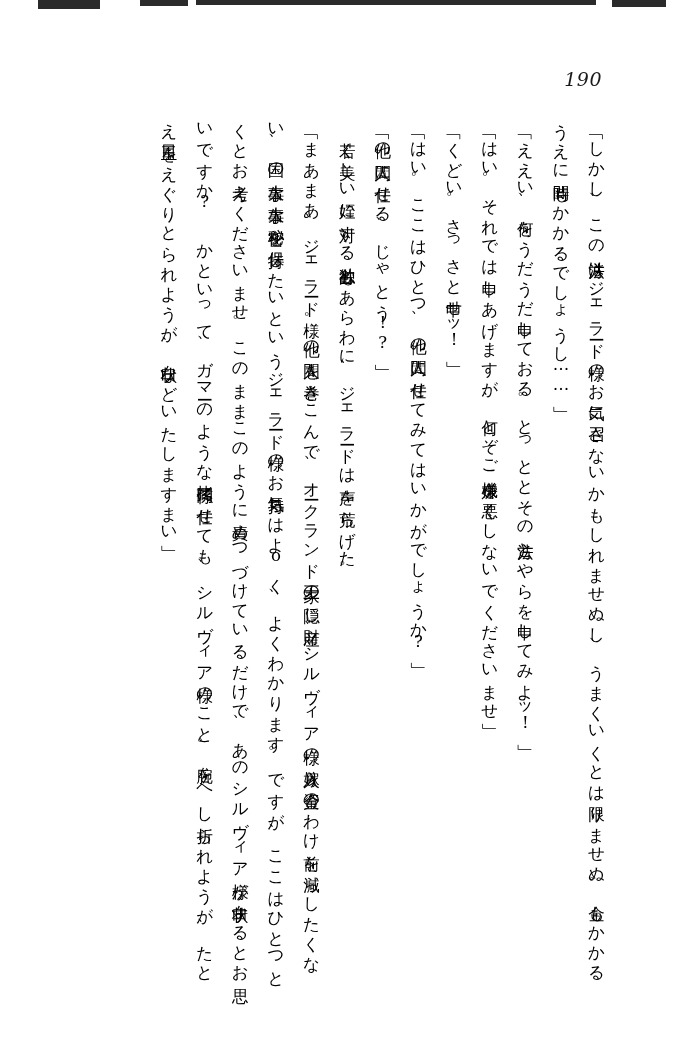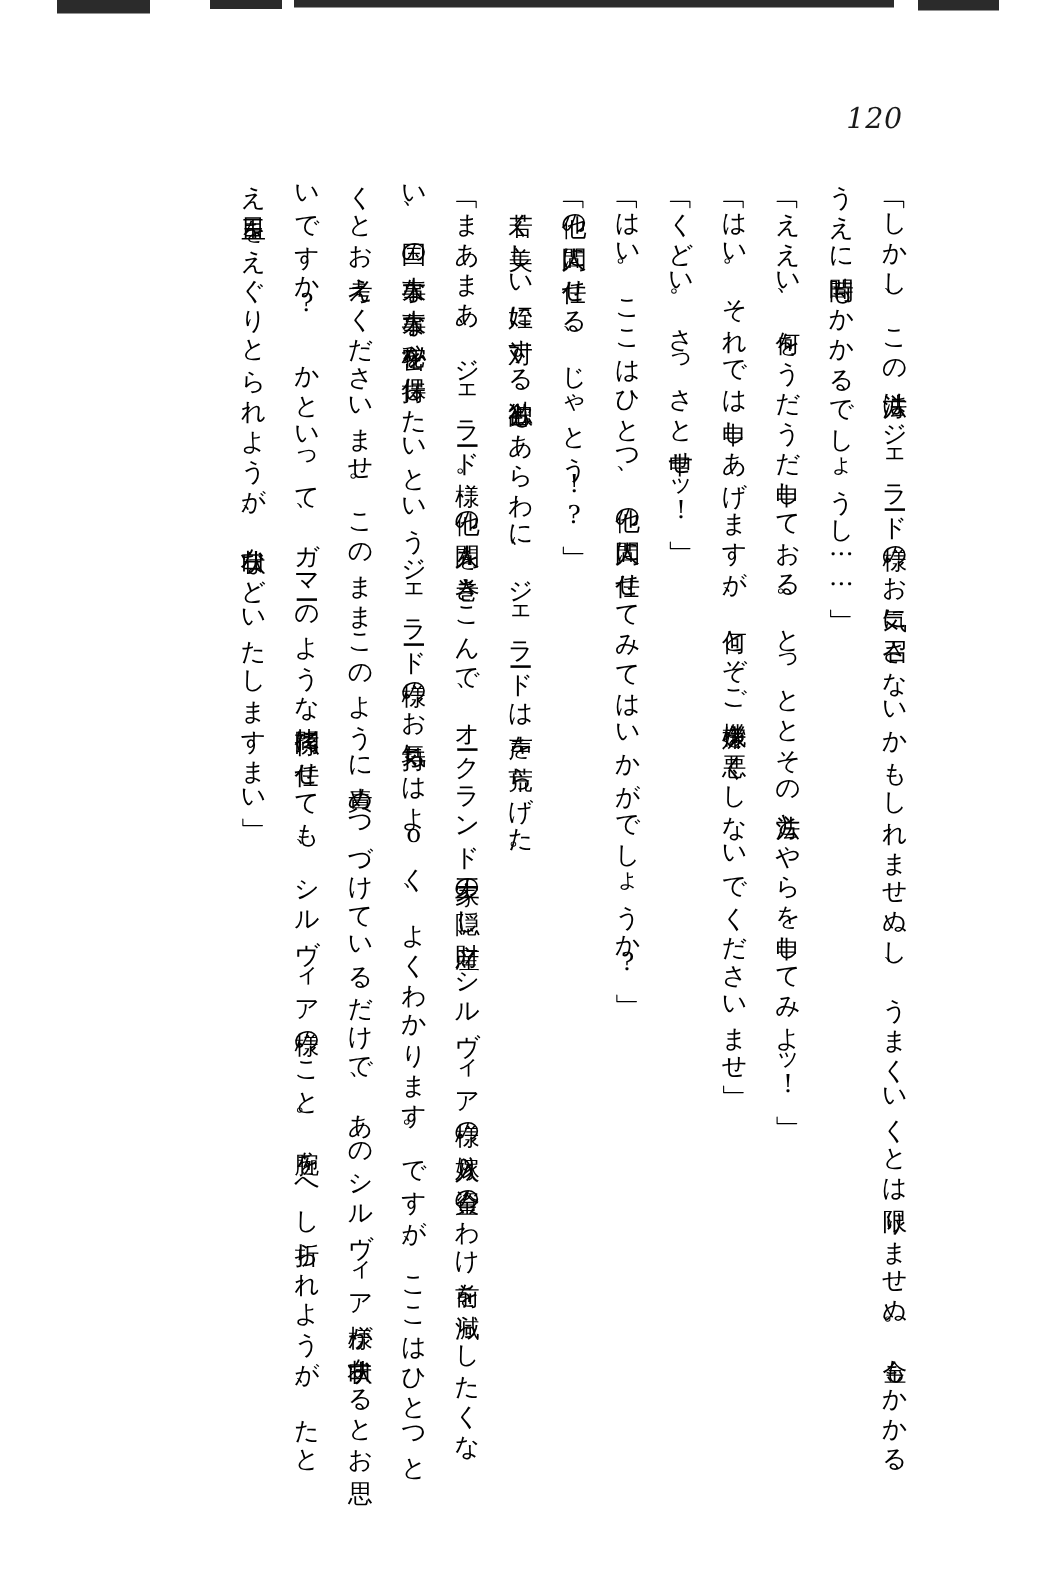--- a/index.html
+++ b/index.html
@@ -82,21 +82,21 @@
 
 <div class="scan-marks">
   <div class="scan-mark mark-a"></div>
   <div class="scan-mark mark-b"></div>
   <div class="scan-mark mark-c"></div>
   <div class="scan-mark mark-d"></div>
 </div>
 
 <div class="page">
 
-  <div class="page-number">120</div>
+  <div class="page-number">190</div>
 
   <div class="text-block">
     <p class="para-indent">「しかし、この方法はジェラード様のお気に召さないかもしれませぬし、うまくいくとは限りませぬ。金もかかるうえに時間もかかるでしょうし……」</p>
     <p class="para-indent">「ええい、何をうだうだ申しておる。とっととその方法とやらを申してみよッ!」</p>
     <p class="para-indent">「はい。それでは申しあげますが、何とぞご機嫌を悪くしないでくださいませ」</p>
     <p class="para-indent">「くどい。さっさと申せッ!」</p>
     <p class="para-indent">「はい。ここはひとつ、他の人間に任せてみてはいかがでしょうか?」</p>
     <p class="para-indent">「他の人間に任せる、じゃとう!?」</p>
     <p class="para-indent">若く美しい姪に対する独占欲もあらわに、ジェラードは声を荒らげた。</p>
     <p class="para-indent">「まあまあ、ジェラード様。他の人間を巻きこんで、オークランド王家の隠し財産、シルヴィア様の嫁入り資金のわけ前を減らしたくない、国の大事な大事な秘密を保持したいというジェラード様のお気持ちはよоく、よくわかります。ですが、ここはひとつとくとお考えくださいませ。このままこのように責めつづけているだけで、あのシルヴィア様が白状するとお思いですか? かといって、ガマーのような拷問係に任せても、シルヴィア様のこと。腕をへし折られようが、たとえ目玉をえぐりとられようが、白状などいたしますまい」</p>

